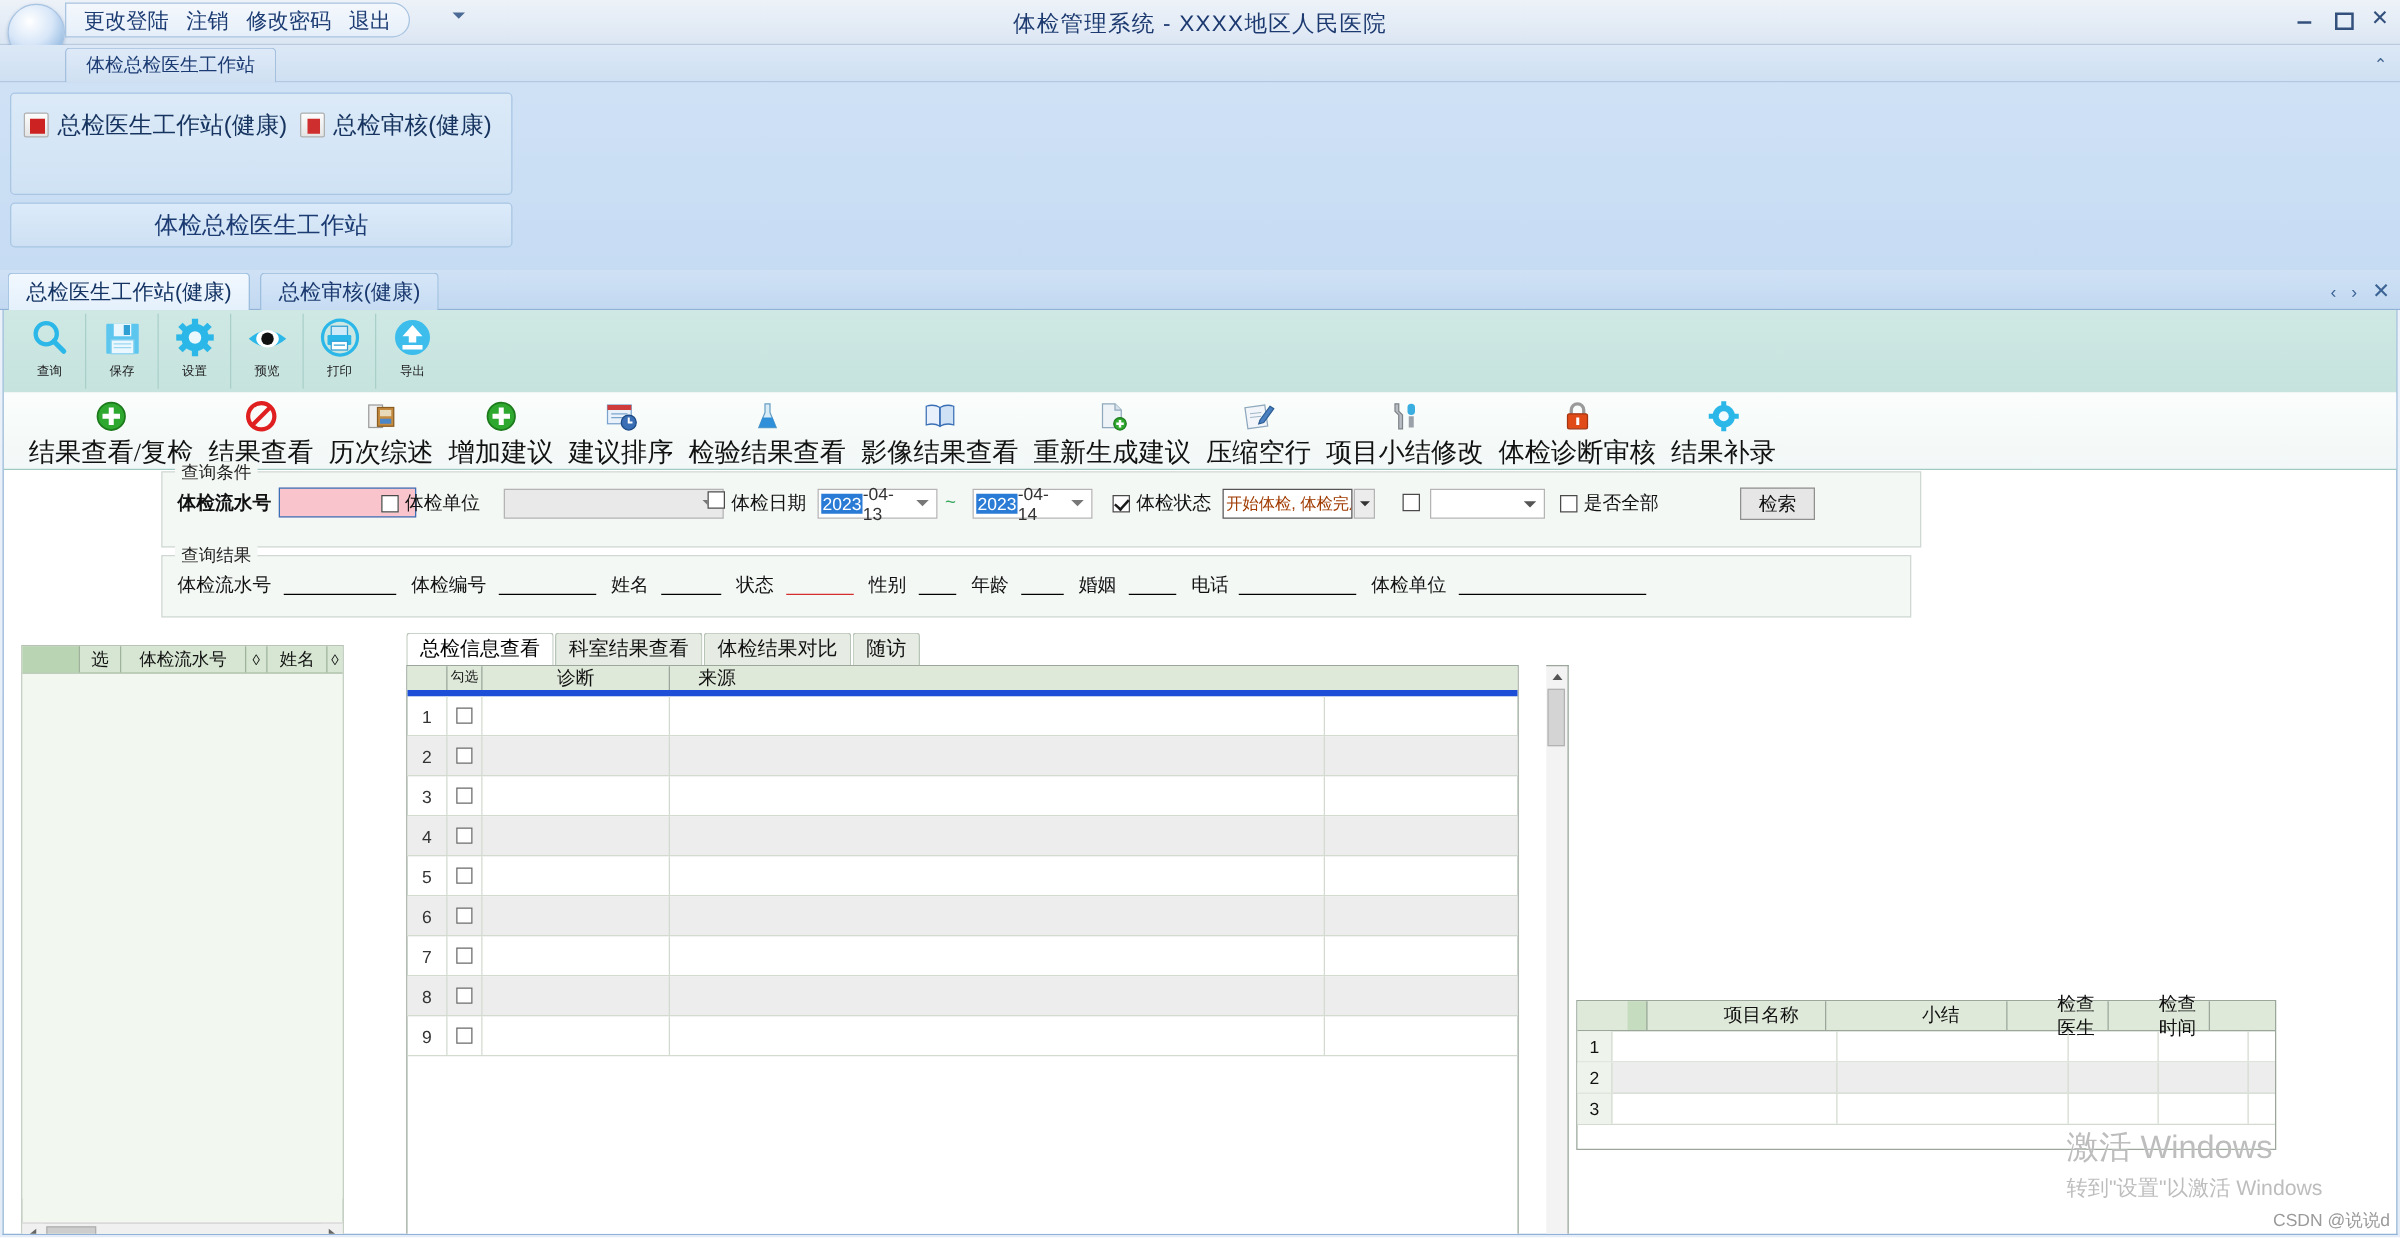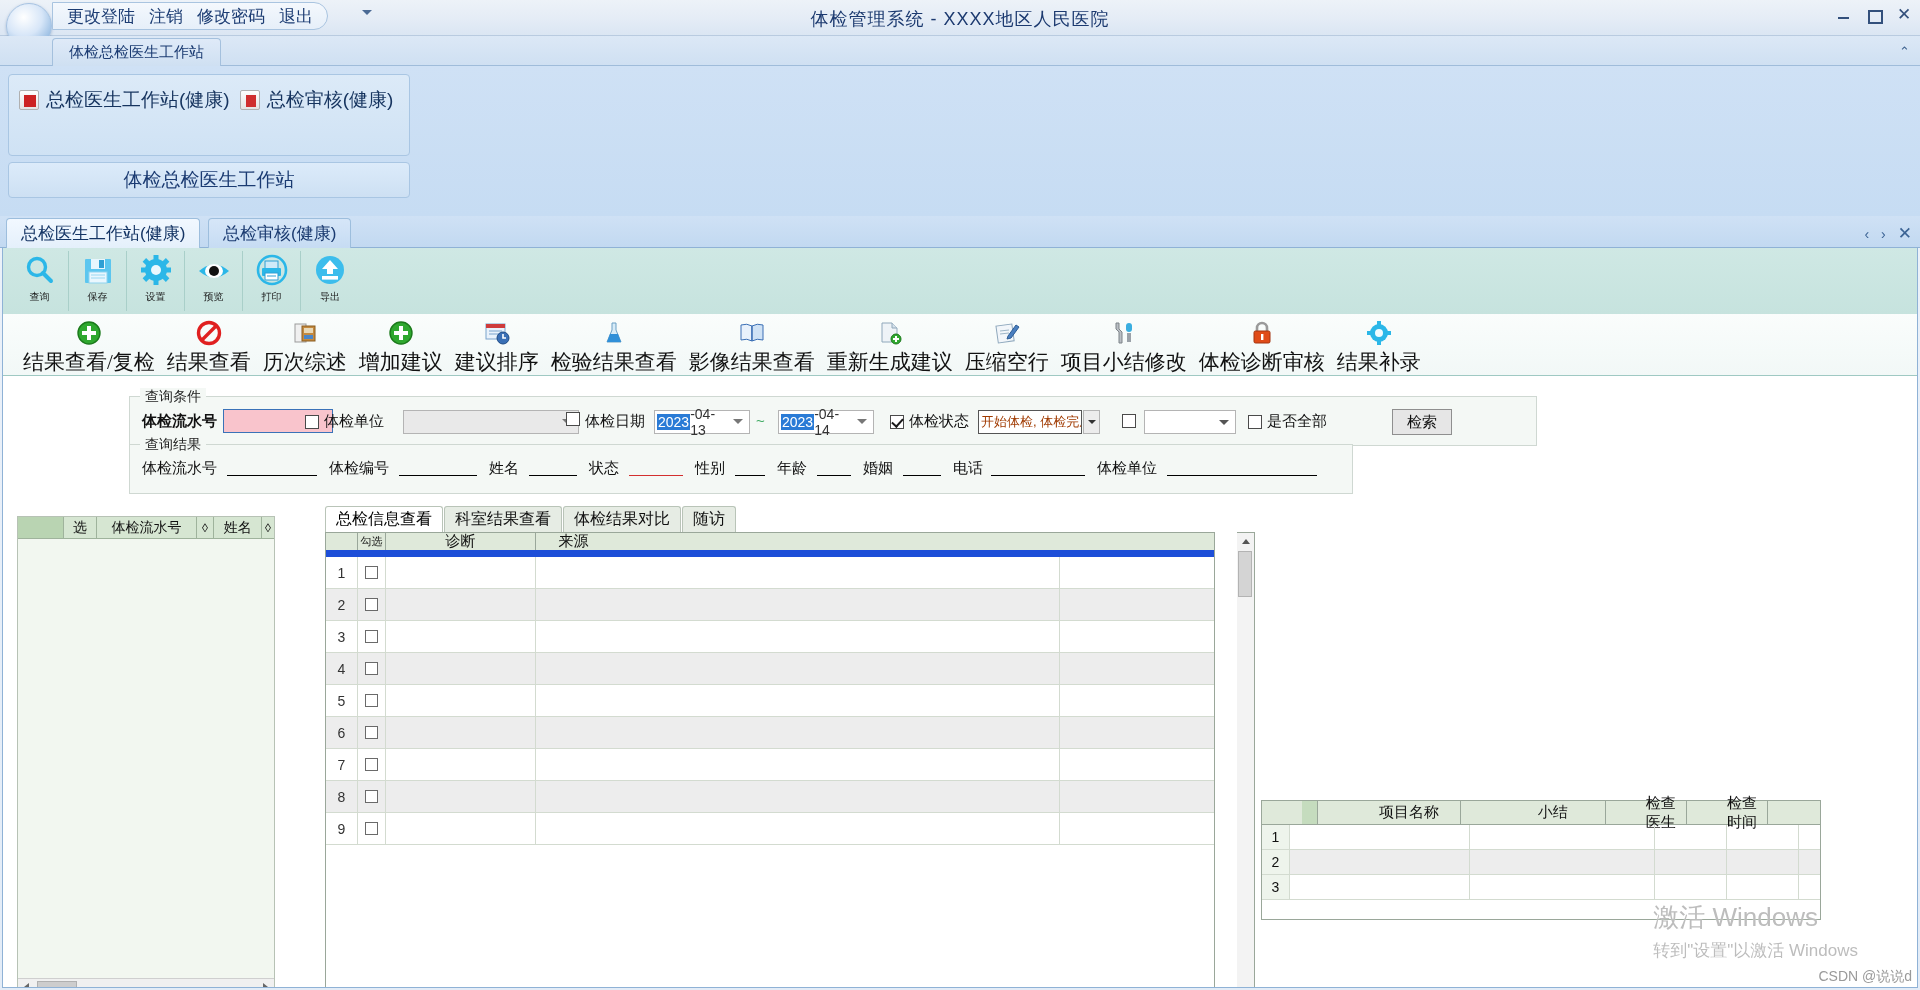--- a/index.html
+++ b/index.html
@@ -150,22 +150,22 @@
   .ic2 { width:26px; height:26px; position:relative; }
 
   
   .grp {
     position:absolute; border:1px solid #cfd8d2; background:#f4f8f5;
   }
   .grp > .cap {
     position:absolute; left:10px; top:-9px; background:#f4f8f5; padding:0 5px;
     font-size:14px; color:#222;
   }
-  #grpQuery { left:126px; top:148px; width:1408px; height:50px; }
-  #grpResult{ left:126px; top:196px; width:1224px; height:50px; }
+  #grpQuery { left:126px; top:129px; width:1408px; height:61px; }
+  #grpResult{ left:126px; top:196px; width:1400px; height:50px; }
 
   .lbl2 { font-size:15px; color:#111; }
   .chk {
     width:14px; height:14px; border:1px solid #4a4a4a; background:#fff;
     display:inline-block; position:relative; vertical-align:middle; cursor:pointer;
   }
   .chk.on::after{
     content:""; position:absolute; left:3px; top:0px; width:5px; height:9px;
     border:solid #1a1a1a; border-width:0 2px 2px 0; transform:rotate(42deg);
   }
@@ -229,21 +229,21 @@
   .ctab {
     height:26px; padding:0 10px; display:flex; align-items:center; font-size:16px;
     color:#111; border:1px solid #b9c4b8; border-bottom:none; background:#e6ece4;
     border-radius:3px 3px 0 0; cursor:pointer; margin-right:1px;
   }
   .ctab.active{ background:#ffffff; color:#000; }
   .cgrid {
     position:absolute; left:0; top:26px; width:890px; height:520px;
     background:#fff; border:1px solid #9aa79a;
   }
-  .cg-head { display:flex; height:24px; background:#dfe9da; border-bottom:7px solid #1d4ed8; }
+  .cg-head { display:flex; height:24px; background:#dfe9da; border-bottom:5px solid #1d4ed8; }
   .cg-head .c { border-right:1px solid #9aa79a; font-size:15px; color:#111;
                 display:flex; align-items:center; justify-content:center; text-align:center; }
   .cg-head .c.small { font-size:11px; line-height:11px; flex-direction:column; }
   .cg-row { display:flex; height:32px; border-bottom:1px solid #d3dbd0; }
   .cg-row .c { border-right:1px solid #d3dbd0; font-size:14px; color:#111;
                display:flex; align-items:center; justify-content:center; }
   .cg-row.alt { background:#ededed; }
   .cg-row .c.idx { color:#333; }
   .cbox { width:13px; height:13px; border:1px solid #6a6a6a; background:#fff; cursor:pointer; }
   .vscroll {

